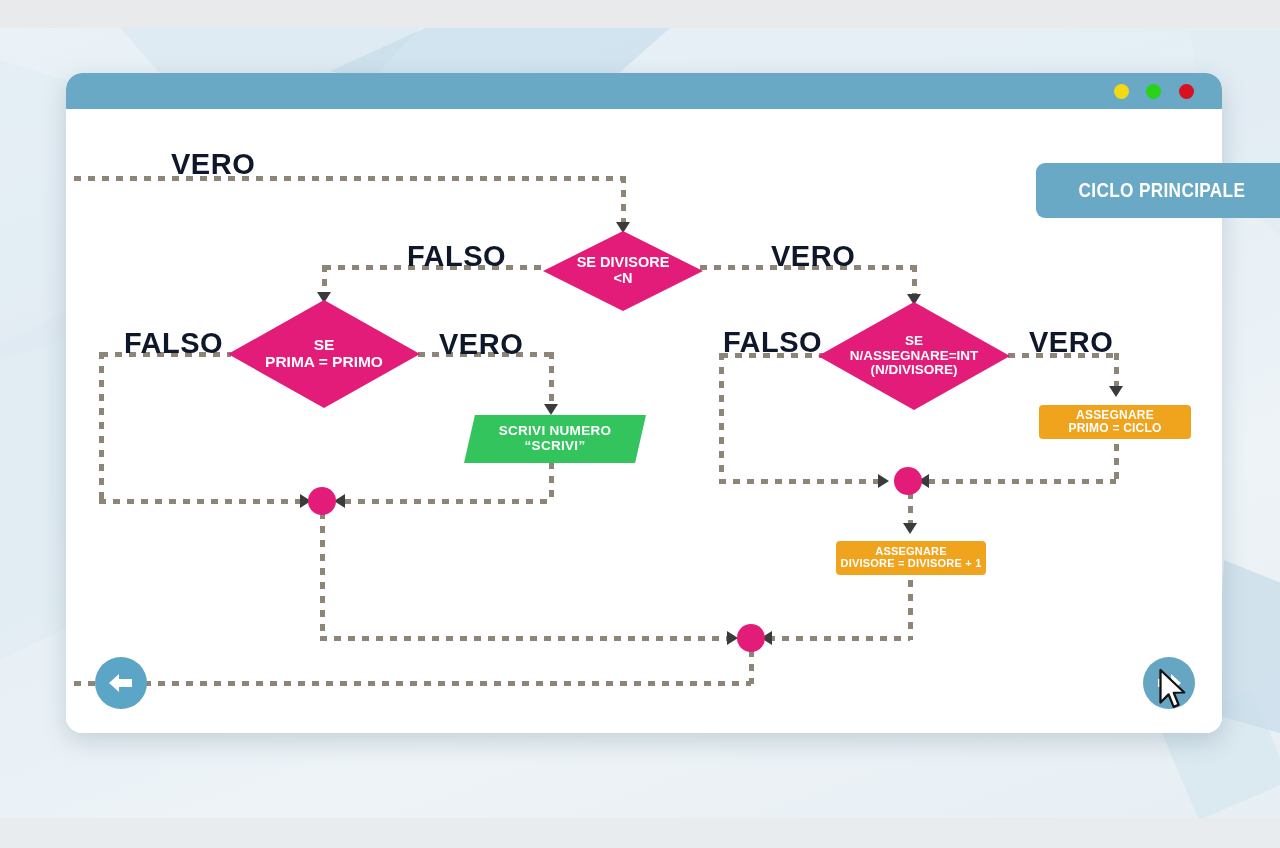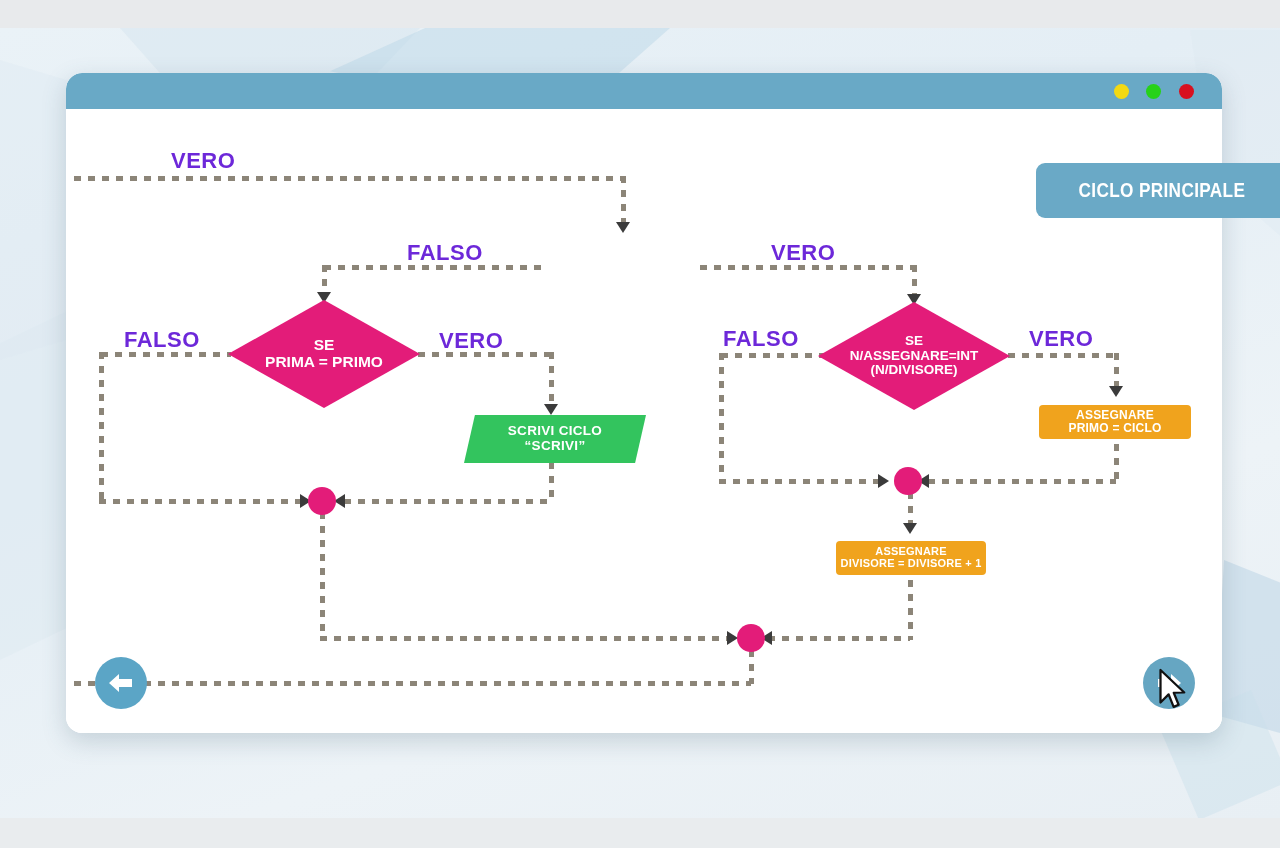--- a/index.html
+++ b/index.html
@@ -63,21 +63,21 @@
     clip-path:polygon(50% 0,100% 50%,50% 100%,0 50%);}
 
   .io{left:464px;top:415px;width:182px;height:48px;background:#33c45e;font-size:13.5px;
     clip-path:polygon(6% 0,100% 0,94% 100%,0 100%);letter-spacing:.3px;}
 
   .proc{background:#f0a31d;border-radius:4px;font-size:12px;letter-spacing:.2px;margin-top:8px;}
   .pr-right{left:1039px;top:397px;width:152px;height:34px;}
   .pr-div{left:836px;top:533px;width:150px;height:34px;font-size:11px;}
 
   
-  .lbl{position:absolute;color:#6d28d9;font-weight:bold;font-size:22px;letter-spacing:.5px;}
+  .lbl{position:absolute;color:#0f172a;font-weight:bold;font-size:29px;letter-spacing:.5px;}
   .lbl.vero-top{left:171px;top:148px;}
   .lbl.falso-mid{left:407px;top:240px;}
   .lbl.vero-mid{left:771px;top:240px;}
   .lbl.falso-l{left:124px;top:327px;}
   .lbl.vero-l{left:439px;top:328px;}
   .lbl.falso-r{left:723px;top:326px;}
   .lbl.vero-r{left:1029px;top:326px;}
 
   
   .hline{position:absolute;height:5px;
@@ -181,39 +181,45 @@
   <div class="hline" style="left:768px;top:636px;width:142px;"></div>
   <div class="arrow left" style="left:761px;top:631px;"></div>
 
   <div class="vline" style="left:749px;top:650px;height:34px;"></div>
   <div class="hline" style="left:74px;top:681px;width:677px;"></div>
 
   <div class="junction" style="left:308px;top:487px;"></div>
   <div class="junction" style="left:894px;top:467px;"></div>
   <div class="junction" style="left:737px;top:624px;"></div>
 
+  <div class="node diamond dm-top">
+    <div>
+      <div>SE DIVISORE</div>
+      <div>&lt;N</div>
+    </div>
+  </div>
 
   <div class="node diamond dm-left">
     <div>
       <div>SE</div>
       <div>PRIMA = PRIMO</div>
     </div>
   </div>
 
   <div class="node diamond dm-right">
     <div>
       <div>SE</div>
       <div>N/ASSEGNARE=INT</div>
       <div>(N/DIVISORE)</div>
     </div>
   </div>
 
   <div class="node io">
     <div>
-      <div>SCRIVI CICLO</div>
+      <div>SCRIVI NUMERO</div>
       <div>“SCRIVI”</div>
     </div>
   </div>
 
   <div class="node proc pr-right">
     <div>
       <div>ASSEGNARE</div>
       <div>PRIMO = CICLO</div>
     </div>
   </div>

